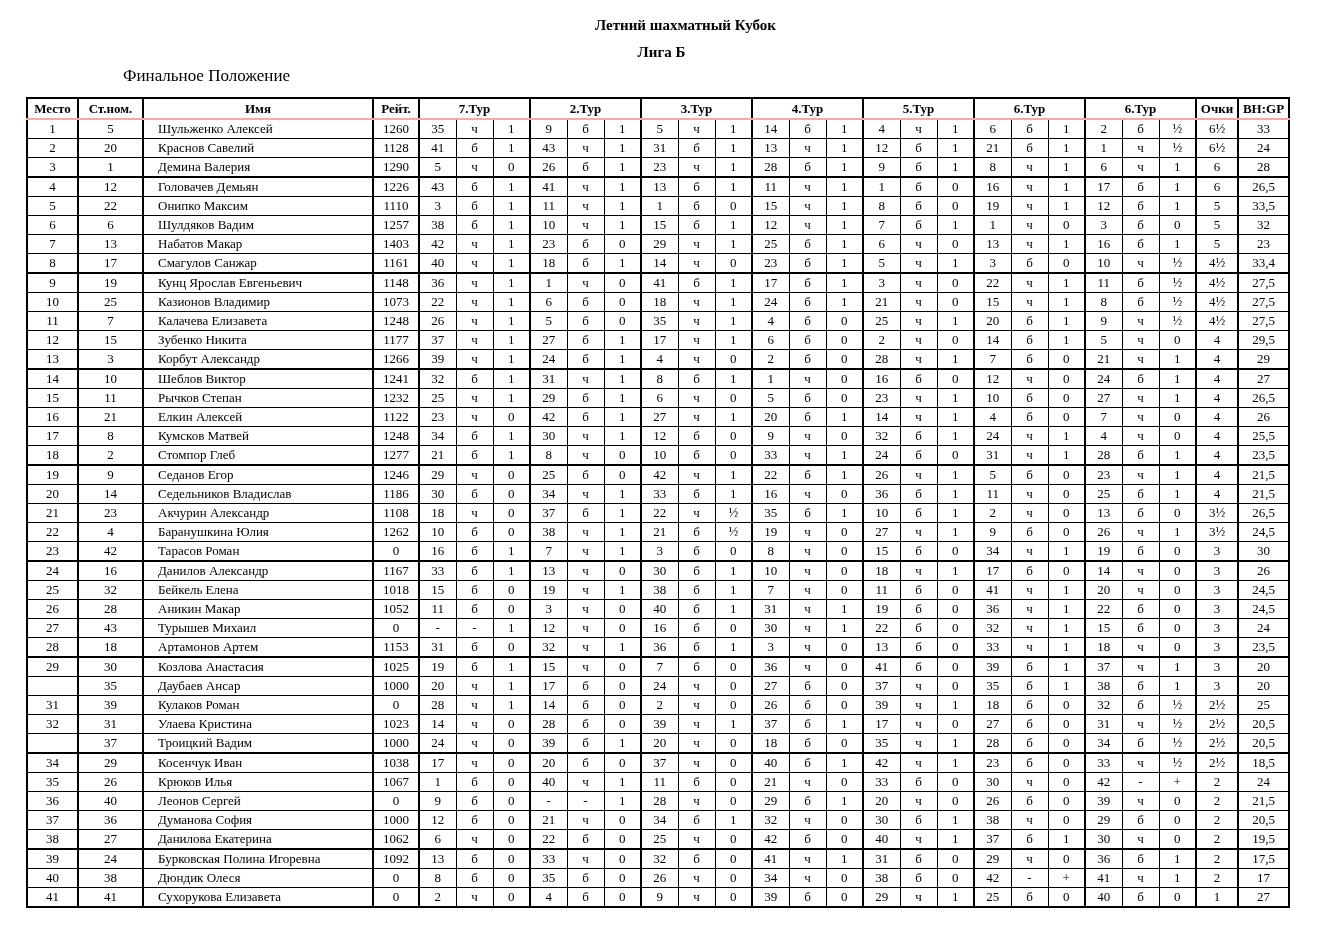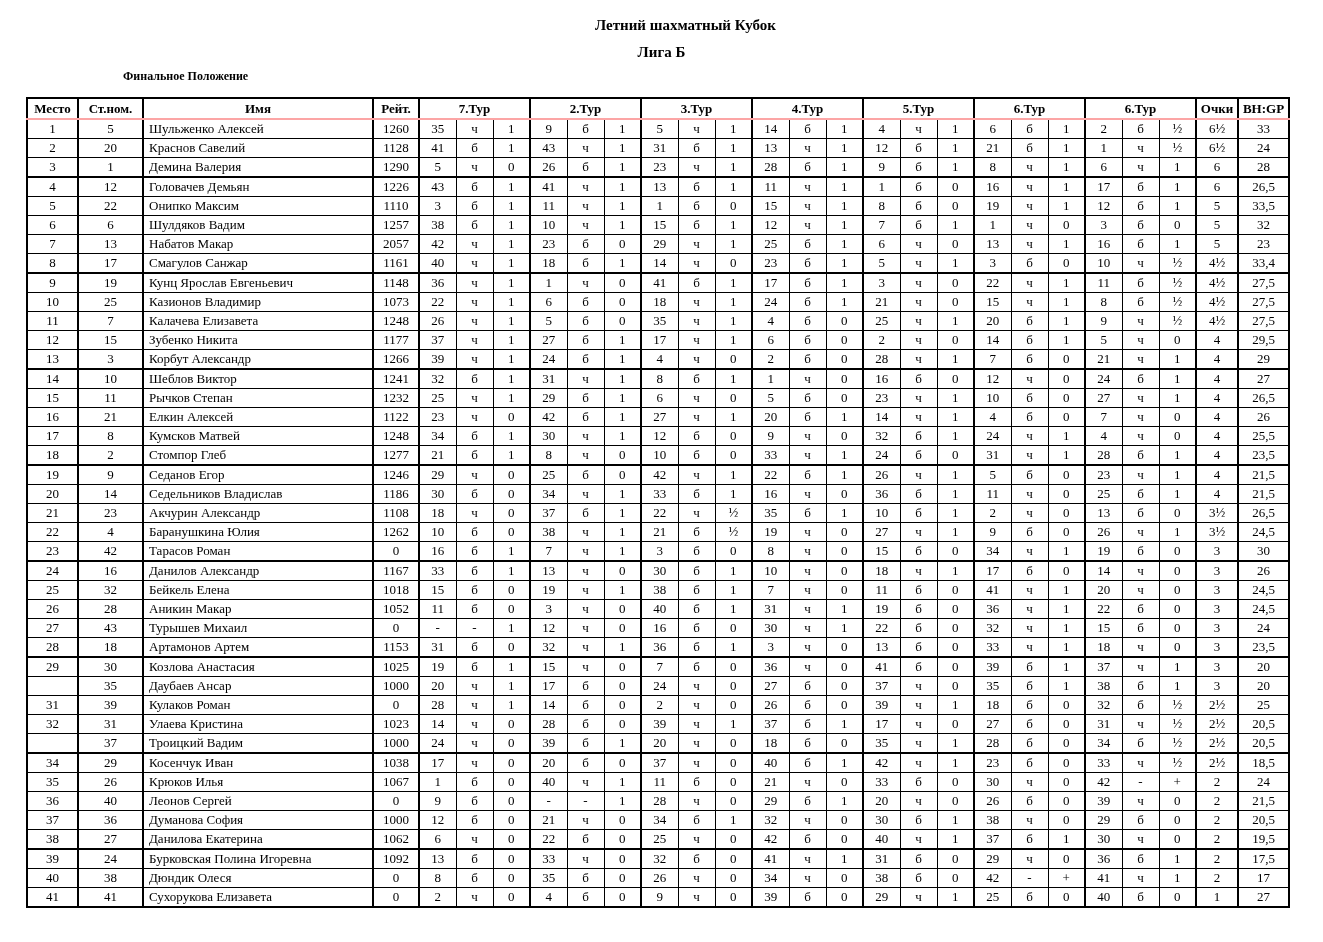--- a/index.html
+++ b/index.html
@@ -6,41 +6,41 @@
   body{
     width:1323px;height:942px;overflow:hidden;color:#000;
     font-family:"Liberation Serif","DejaVu Serif",serif;
     -webkit-font-smoothing:antialiased;
   }
   .title{ text-align:center;font-weight:bold;font-size:15px;line-height:17px; }
   .t1{margin-top:17px;padding-left:48px;}
   .t2{margin-top:21px;}
   .t3{margin-top:10px;}
   .subtitle{
-    margin-top:7px;margin-left:123px;font-weight:bold;font-size:12px;line-height:16px;
+    margin-top:7px;margin-left:123px;font-weight:normal;font-size:17px;line-height:16px;
   }
   table.standings{
     margin-top:13px;margin-left:26px;
     border-collapse:collapse;table-layout:fixed;
     border:2px solid #000;
     font-size:13px;
   }
   .standings th,.standings td{
     border:1px solid #000;
     height:18px;line-height:16px;
     padding:0 1px;
     overflow:hidden;white-space:nowrap;
     text-align:center;vertical-align:middle;
     font-weight:normal;
   }
   .standings thead th{
     font-weight:bold;height:19px;
     border-bottom:2px solid #fca5a5;
   }
-  .standings td.name{text-align:left;padding-left:5px;}
+  .standings td.name{text-align:left;padding-left:14px;}
   .bl2{border-left:2px solid #000 !important;}
   tr.grp td{border-bottom:2px solid #000;}
 </style>
 </head>
 <body>
 
 <div>
   <div class="title t1">Летний шахматный Кубок</div>
   <div class="title t3">Лига Б</div>
   <div class="subtitle">Финальное Положение</div>
@@ -264,21 +264,21 @@
           <td class="bl2">3</td>
           <td>б</td>
           <td>0</td>
           <td class="bl2">5</td>
           <td class="bl2">32</td>
         </tr>
         <tr>
           <td>7</td>
           <td class="bl2">13</td>
           <td class="name bl2">Набатов Макар</td>
-          <td class="bl2">2057</td>
+          <td class="bl2">1403</td>
           <td class="bl2">42</td>
           <td>ч</td>
           <td>1</td>
           <td class="bl2">23</td>
           <td>б</td>
           <td>0</td>
           <td class="bl2">29</td>
           <td>ч</td>
           <td>1</td>
           <td class="bl2">25</td>

